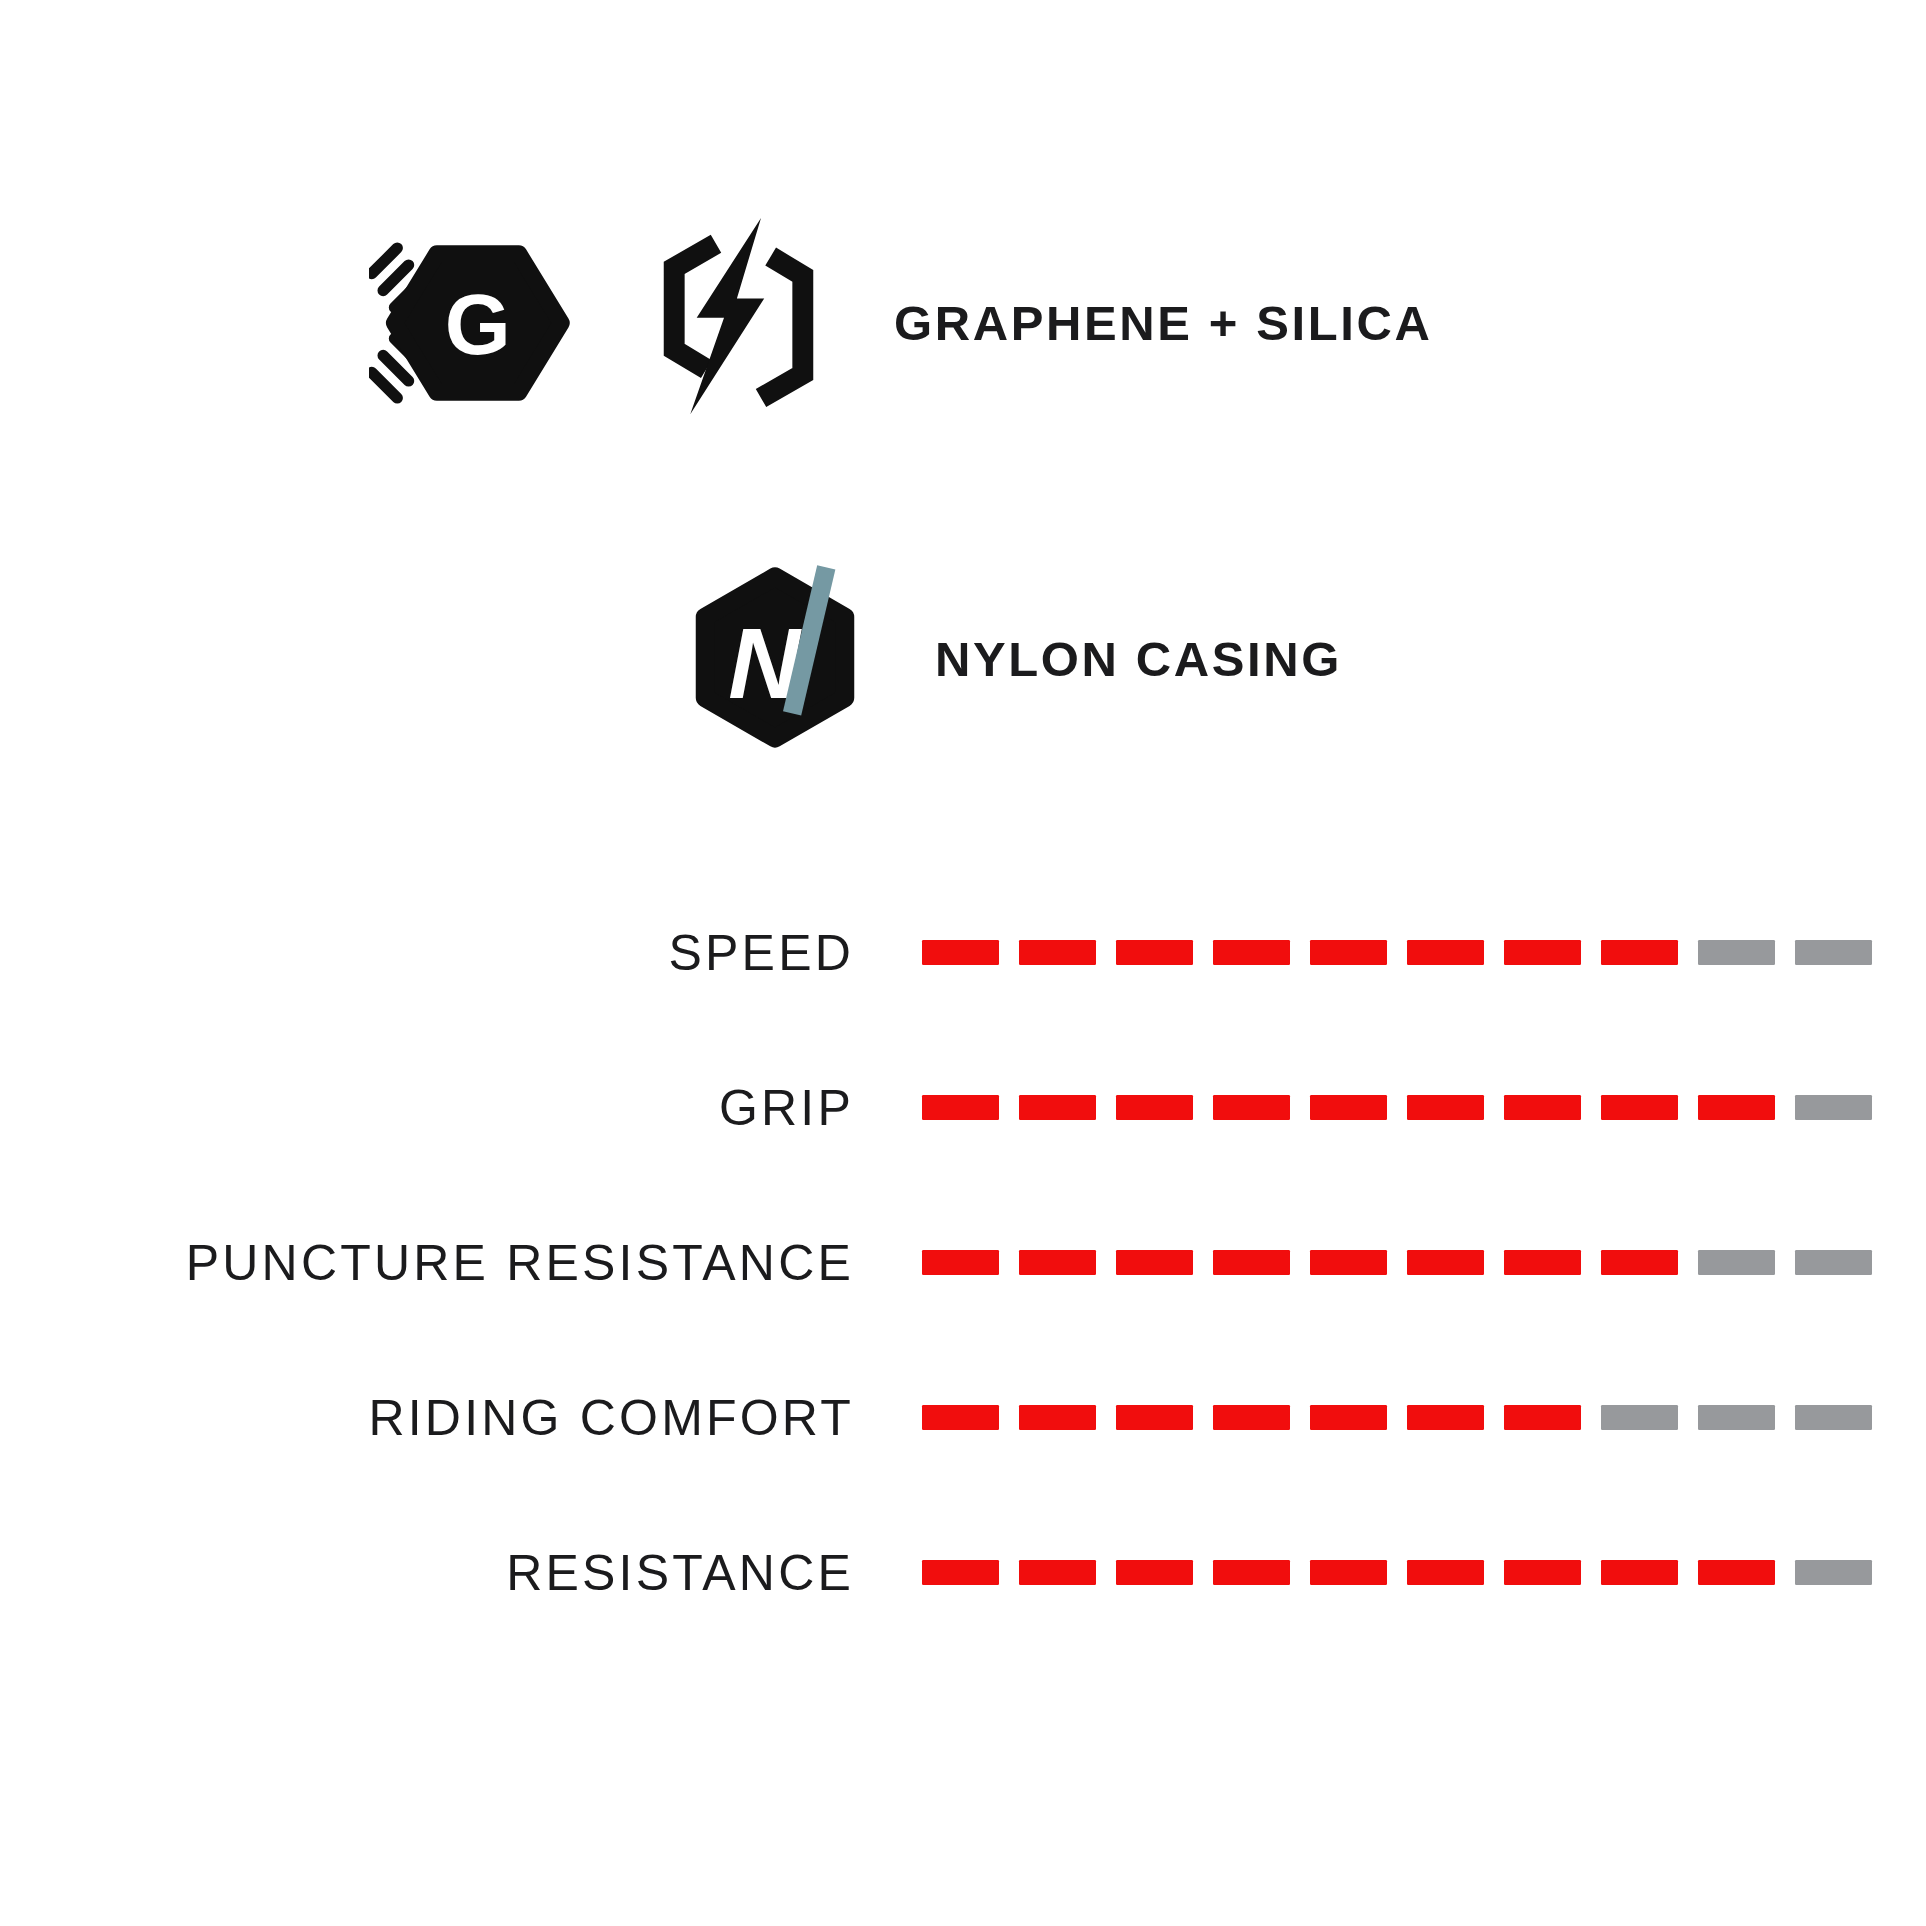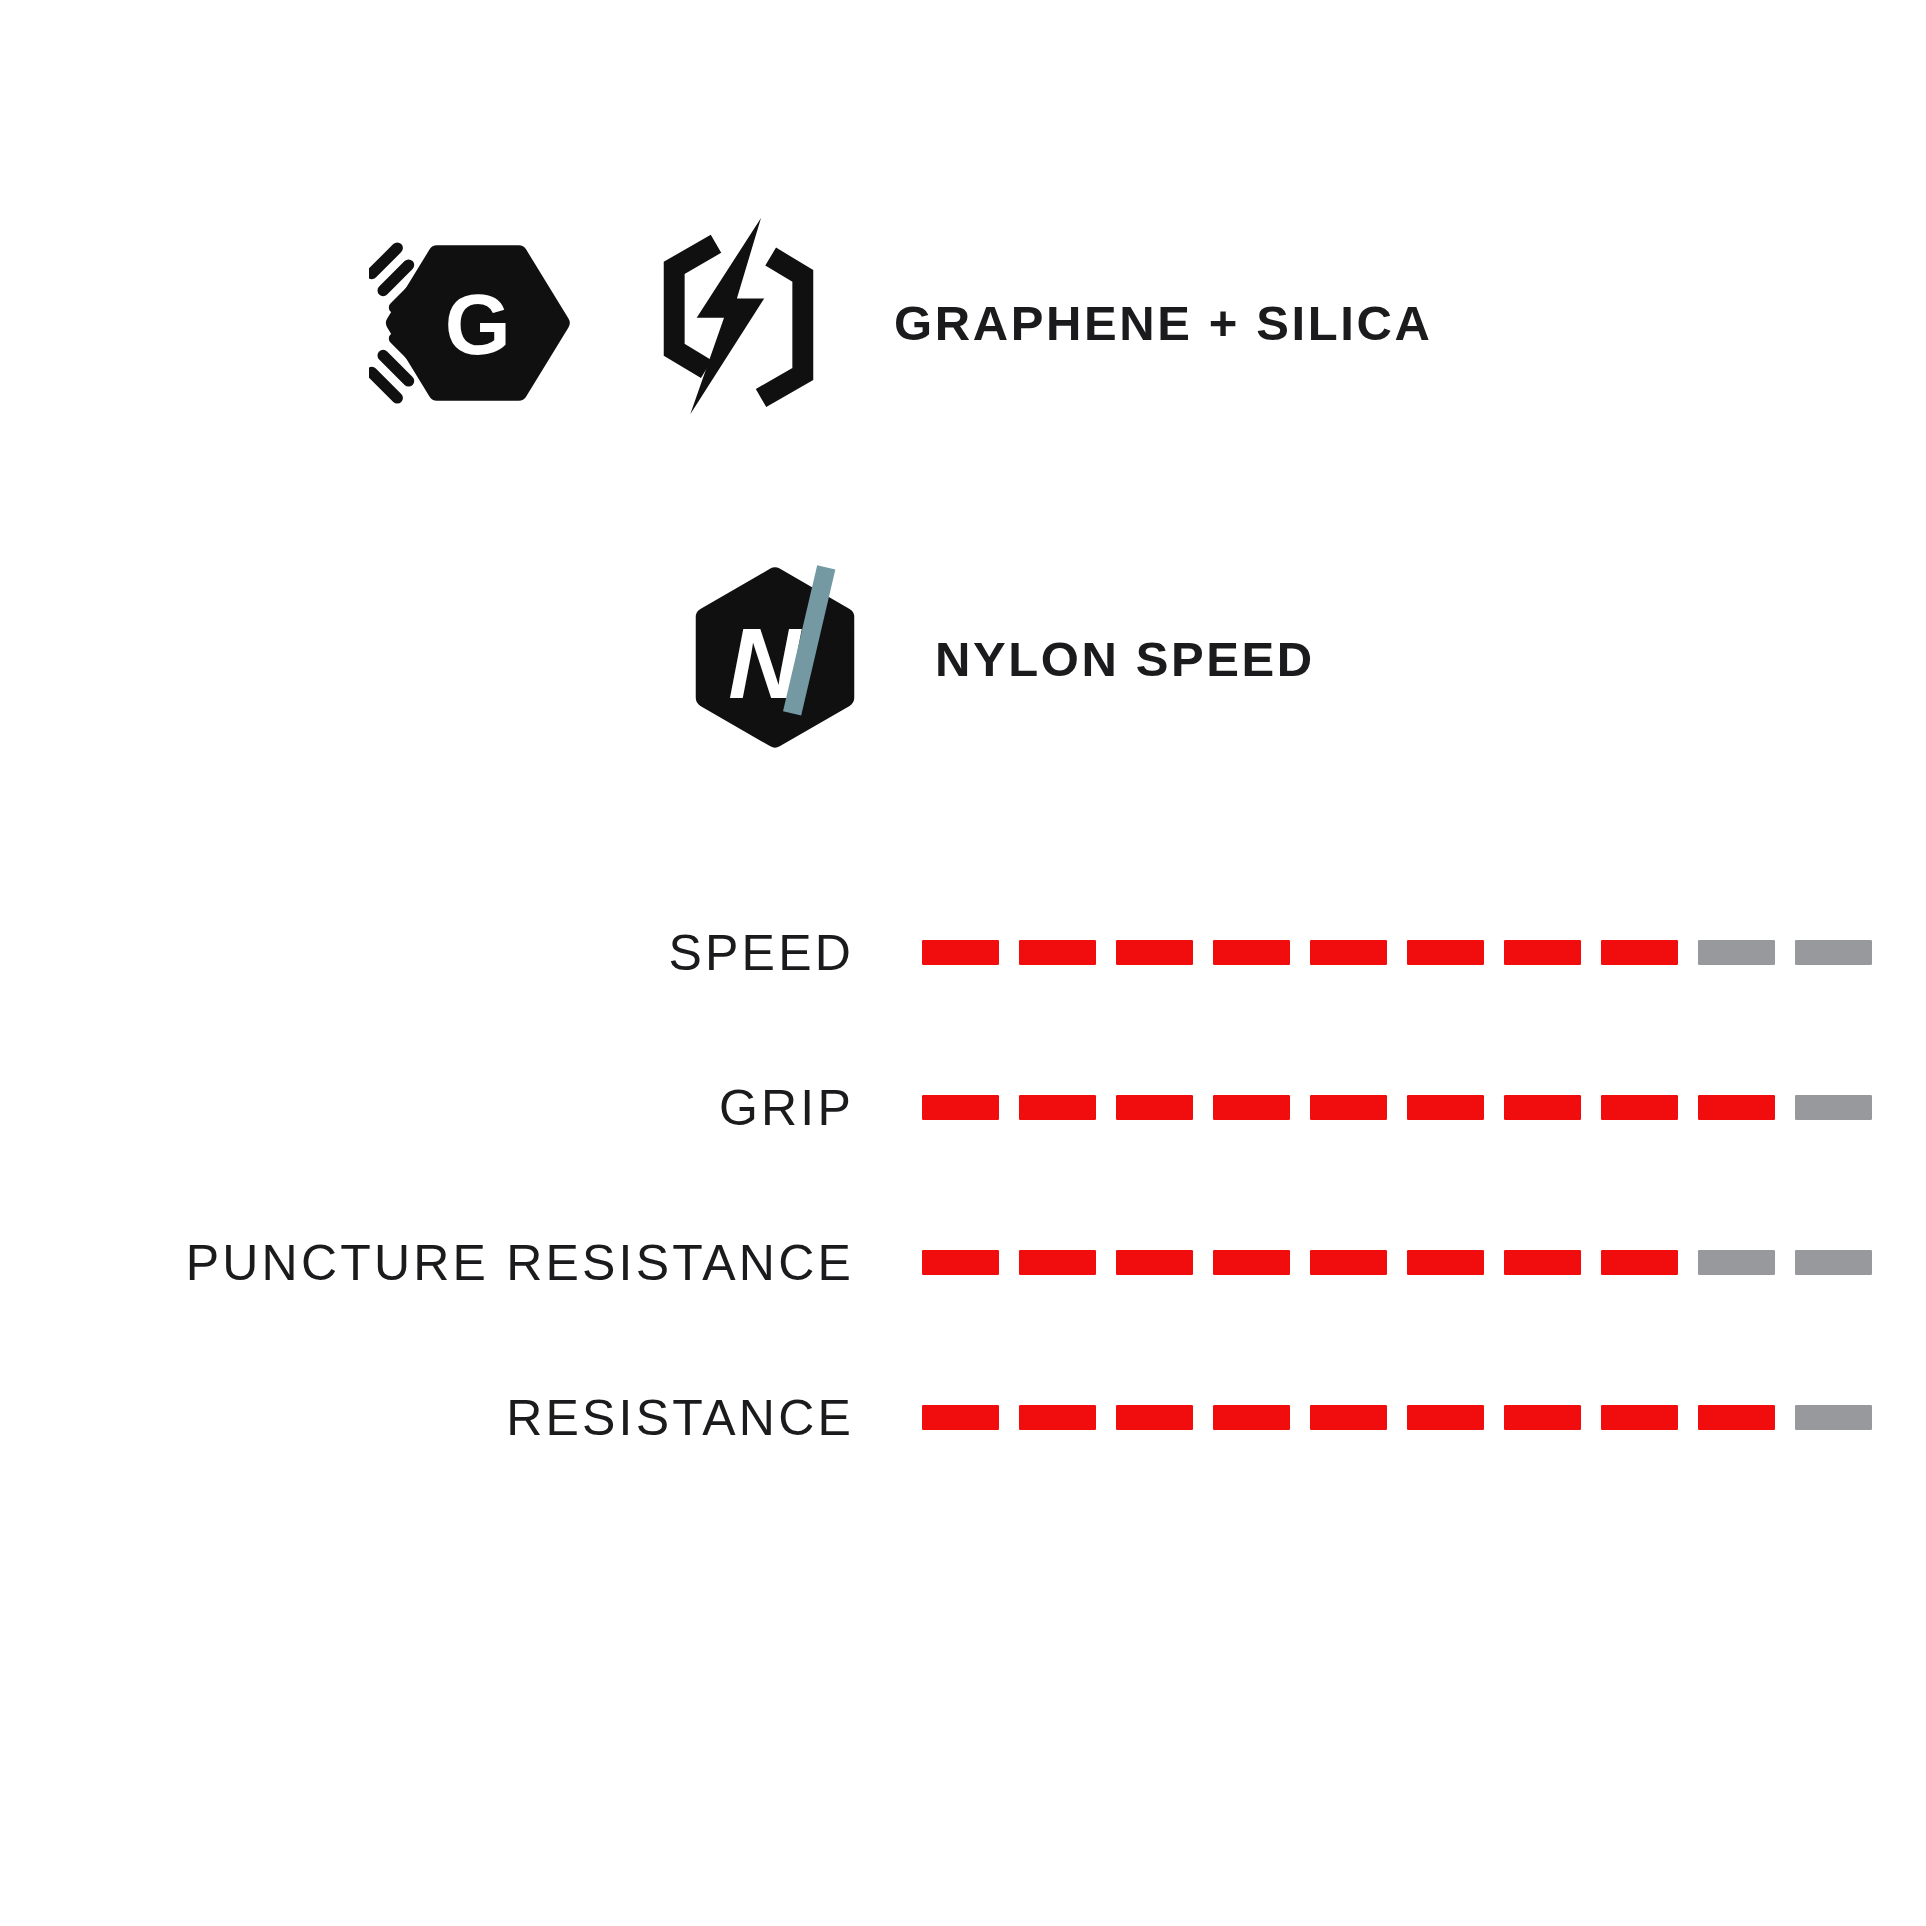--- a/index.html
+++ b/index.html
@@ -110,21 +110,21 @@
 
       <span>
         <svg width="202" height="202" viewBox="0 0 130 130">
           <polygon points="65,12 110,38 110,90 65,116 20,90 20,38" fill="#101010" stroke="#101010" stroke-width="12" stroke-linejoin="round"></polygon>
           <text x="58" y="90" text-anchor="middle" font-size="64" font-weight="bold" font-style="italic" font-family="Liberation Sans, sans-serif" fill="#ffffff">N</text>
           <line x1="76" y1="100" x2="98" y2="6" stroke="#7599a3" stroke-width="12"></line>
         </svg>
       </span>
 
     </div>
-    <div class="feature-label">NYLON SPEED</div>
+    <div class="feature-label">NYLON CASING</div>
   </div>
 
   <div class="chart">
     <div>
   <div class="chart-row">
     <div class="chart-row-label">SPEED</div>
     <div class="chart-row-bars">
             <div class="seg" style="background: rgb(241, 13, 13);"></div>
             <div class="seg" style="background: rgb(241, 13, 13);"></div>
             <div class="seg" style="background: rgb(241, 13, 13);"></div>
@@ -163,20 +163,35 @@
             <div class="seg" style="background: rgb(241, 13, 13);"></div>
             <div class="seg" style="background: rgb(241, 13, 13);"></div>
             <div class="seg" style="background: rgb(241, 13, 13);"></div>
             <div class="seg" style="background: rgb(241, 13, 13);"></div>
             <div class="seg" style="background: rgb(241, 13, 13);"></div>
             <div class="seg" style="background: rgb(151, 153, 156);"></div>
             <div class="seg" style="background: rgb(151, 153, 156);"></div>
           </div>
   </div>
 
+  <div class="chart-row">
+    <div class="chart-row-label">RIDING COMFORT</div>
+    <div class="chart-row-bars">
+            <div class="seg" style="background: rgb(241, 13, 13);"></div>
+            <div class="seg" style="background: rgb(241, 13, 13);"></div>
+            <div class="seg" style="background: rgb(241, 13, 13);"></div>
+            <div class="seg" style="background: rgb(241, 13, 13);"></div>
+            <div class="seg" style="background: rgb(241, 13, 13);"></div>
+            <div class="seg" style="background: rgb(241, 13, 13);"></div>
+            <div class="seg" style="background: rgb(241, 13, 13);"></div>
+            <div class="seg" style="background: rgb(151, 153, 156);"></div>
+            <div class="seg" style="background: rgb(151, 153, 156);"></div>
+            <div class="seg" style="background: rgb(151, 153, 156);"></div>
+          </div>
+  </div>
 
   <div class="chart-row">
     <div class="chart-row-label">RESISTANCE</div>
     <div class="chart-row-bars">
             <div class="seg" style="background: rgb(241, 13, 13);"></div>
             <div class="seg" style="background: rgb(241, 13, 13);"></div>
             <div class="seg" style="background: rgb(241, 13, 13);"></div>
             <div class="seg" style="background: rgb(241, 13, 13);"></div>
             <div class="seg" style="background: rgb(241, 13, 13);"></div>
             <div class="seg" style="background: rgb(241, 13, 13);"></div>

